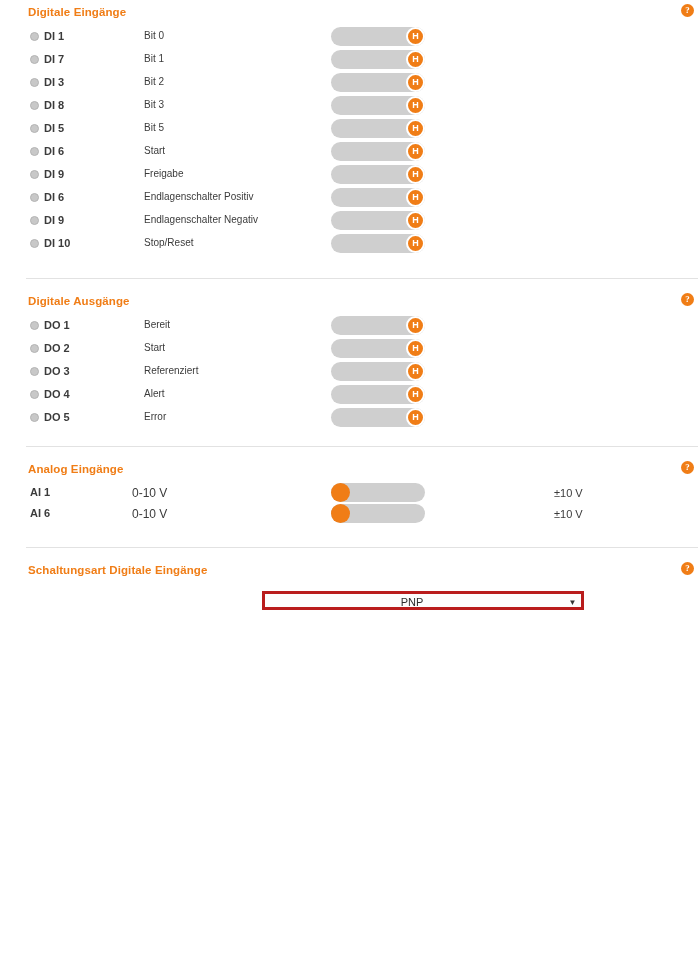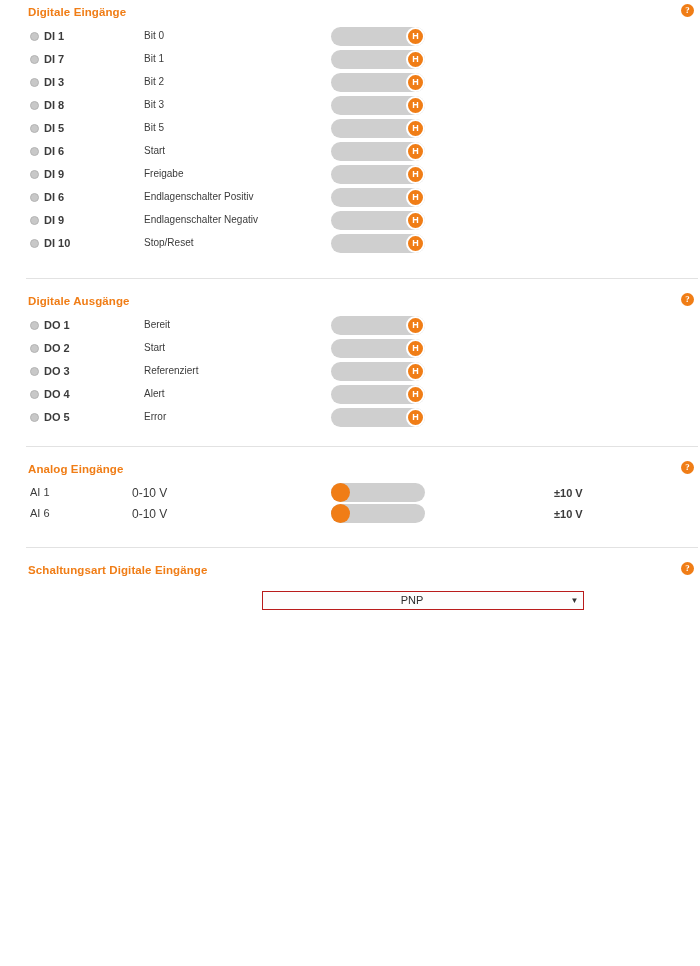--- a/index.html
+++ b/index.html
@@ -97,21 +97,20 @@
     font-size: 10px;
     color: #3b3b3b;
     font-weight: normal;
   }
   .row .unit {
     position: absolute;
     left: 528px;
     top: 4px;
     font-size: 11px;
     color: #3b3b3b;
-    font-weight: bold;
   }
 
   
   .switch {
     position: absolute;
     left: 305px;
     top: 1px;
     width: 94px;
     height: 19px;
     border-radius: 10px;
@@ -139,21 +138,21 @@
   .switch.analog { width: 94px; }
   .switch.analog .knob { border: none; line-height: 19px; }
 
   
   .arow { height: 21px; }
   .arow .label {
     position: absolute;
     left: 4px;
     top: 3px;
     font-size: 11px;
-    font-weight: normal;
+    font-weight: bold;
     color: #3b3b3b;
   }
   .arow .desc {
     position: absolute;
     left: 106px;
     top: 3px;
     font-size: 12px;
     color: #3b3b3b;
   }
   .arow .switch { top: 0px; }
@@ -163,21 +162,21 @@
     position: relative;
     height: 30px;
     margin-top: 7px;
   }
   .styled-select {
     position: absolute;
     left: 236px;
     top: 0px;
     width: 322px;
     height: 19px;
-    border: 1px solid #b91c1c;
+    border: 3px solid #b91c1c;
     background: #fdfdfd;
     box-sizing: border-box;
     font-size: 11px;
     color: #2d2d2d;
     cursor: pointer;
   }
   .styled-select .sel-text {
     position: absolute;
     left: 0;
     right: 22px;

